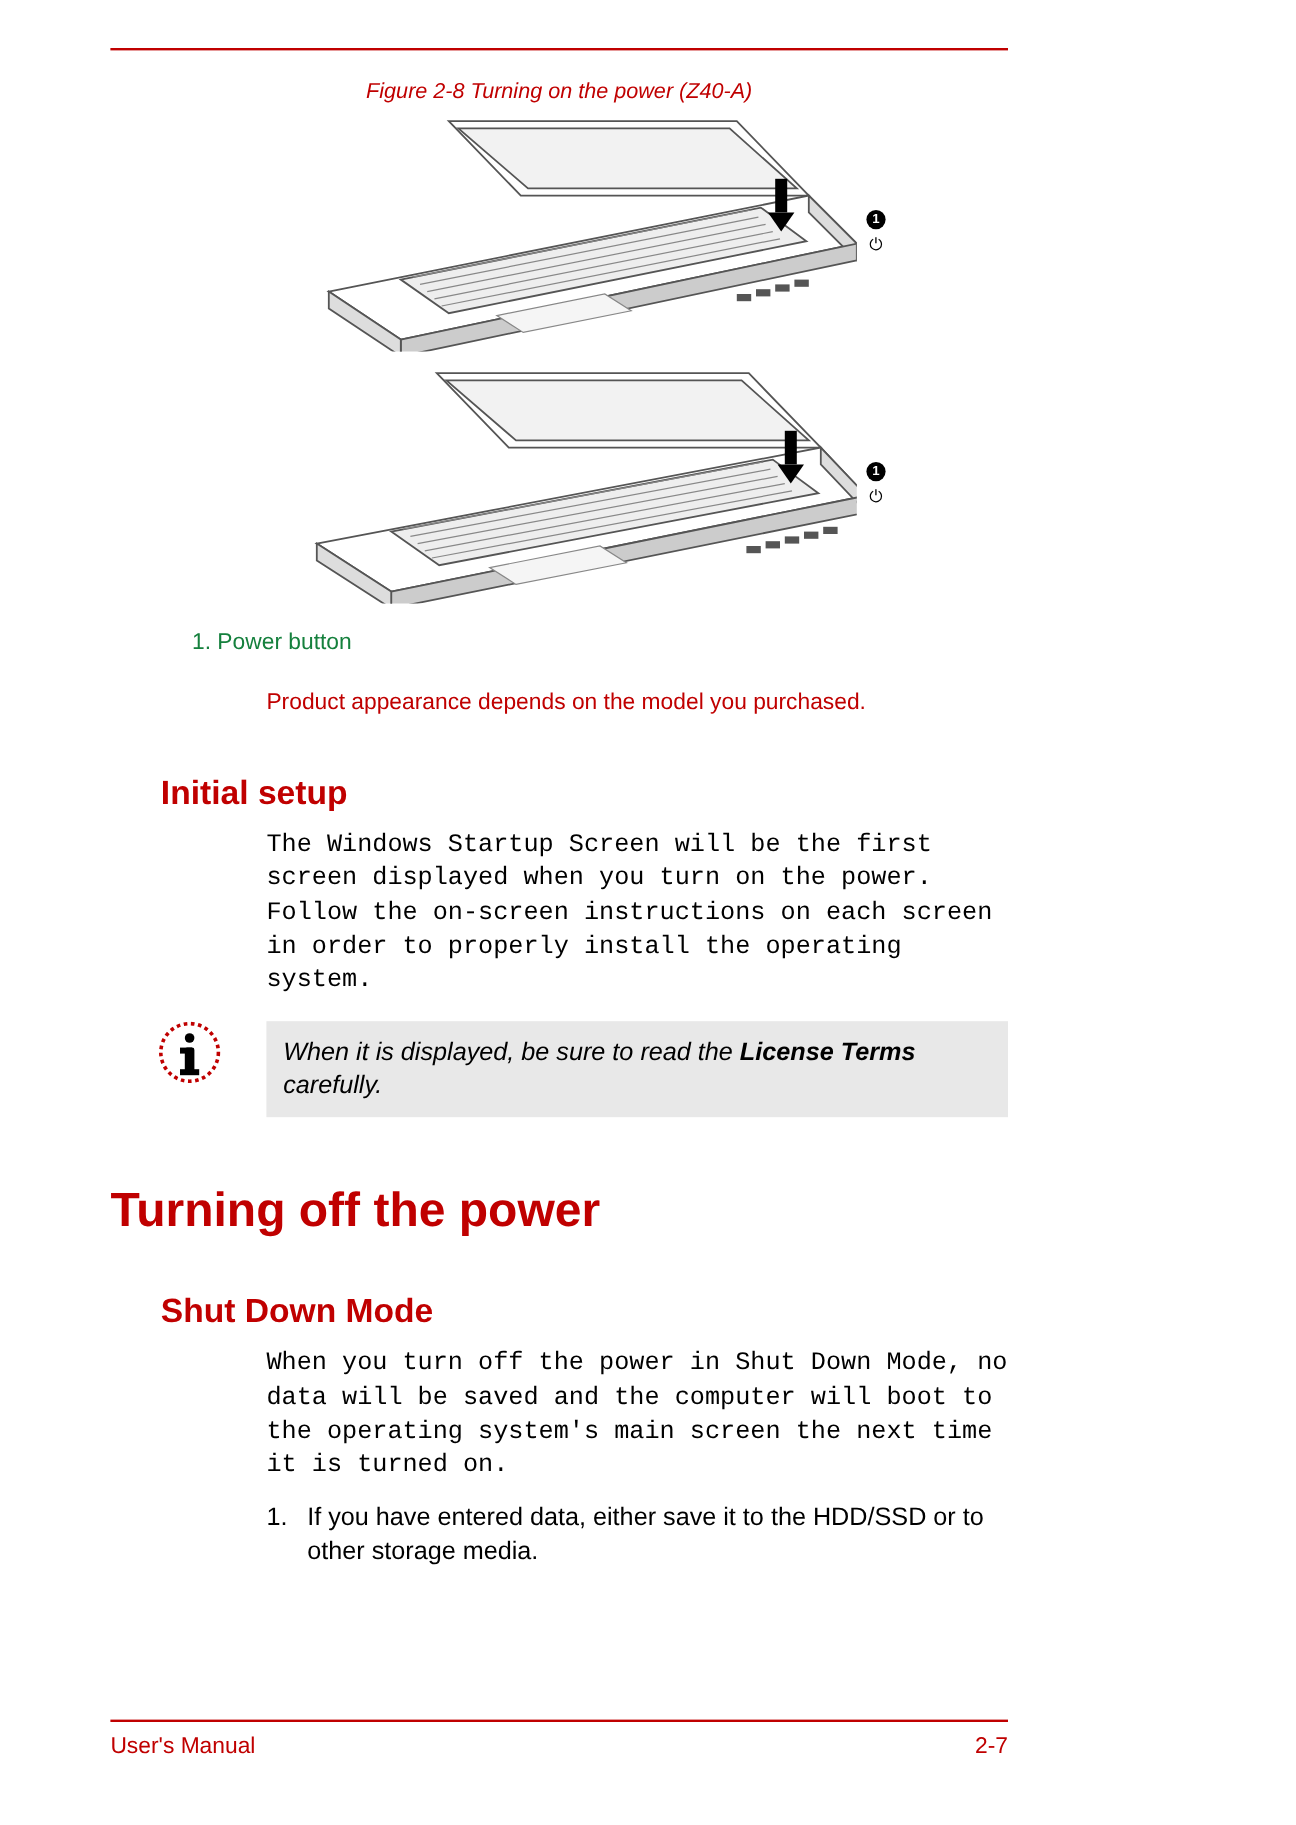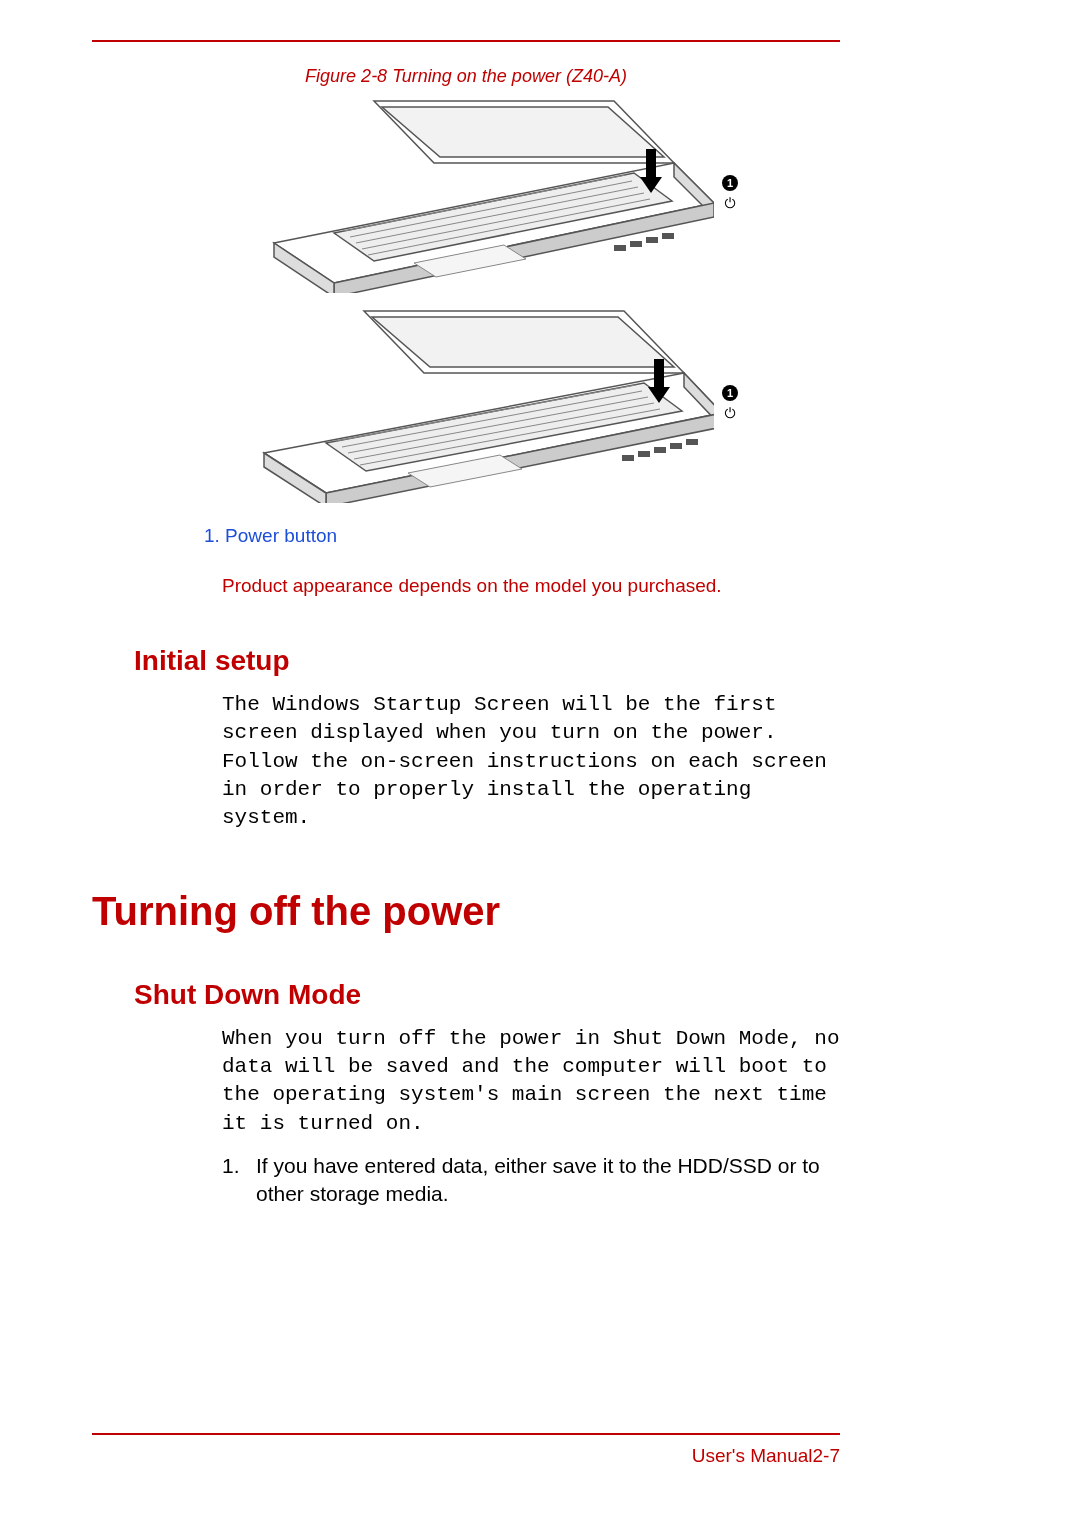--- a/index.html
+++ b/index.html
@@ -38,23 +38,23 @@
   .callout-circle {
     width: 16px; height: 16px; border-radius: 50%;
     background: #000; color: #fff; font-size: 11px;
     display: flex; align-items: center; justify-content: center;
     font-weight: bold;
   }
   .callout-power {
     font-size: 14px;
   }
   .legend {
-    color: #1d4ed8;
+    color: #15803d;
     font-size: 19px;
-    margin-left: 112px;
+    margin-left: 68px;
     margin-top: 22px;
   }
   .note {
     color: #c00000;
     font-size: 19px;
     margin-left: 130px;
     margin-top: 28px;
   }
   h2.section {
     color: #c00000;
@@ -125,21 +125,21 @@
     flex: 0 0 34px;
   }
   .footer {
     position: absolute;
     left: 92px;
     right: 92px;
     bottom: 54px;
     border-top: 2px solid #c00000;
     padding-top: 10px;
     display: flex;
-    justify-content: flex-end;
+    justify-content: space-between;
     color: #c00000;
     font-size: 19px;
   }
 </style>
 </head>
 <body>
 
 <div class="page">
   <div class="top-rule"></div>
 
@@ -226,20 +226,34 @@
       <div class="callout-power">⏻</div>
     </div>
   </div>
 
   <div class="legend">1. Power button</div>
   <div class="note">Product appearance depends on the model you purchased.</div>
 
   <h2 class="section">Initial setup</h2>
   <p class="body-text">The Windows Startup Screen will be the first screen displayed when you turn on the power. Follow the on-screen instructions on each screen in order to properly install the operating system.</p>
 
+  <div class="info-row">
+    <div class="info-icon">
+      <svg viewBox="0 0 52 52">
+        <circle cx="26" cy="26" r="24" fill="none" stroke="#c00000" stroke-width="3" stroke-dasharray="3,3"></circle>
+        <circle cx="26" cy="14" r="4" fill="#000"></circle>
+        <rect x="22" y="22" width="8" height="20" rx="2" fill="#000"></rect>
+        <rect x="18" y="22" width="10" height="5" fill="#000"></rect>
+        <rect x="18" y="40" width="16" height="5" fill="#000"></rect>
+      </svg>
+    </div>
+    <div class="info-box">
+      <span>When it is displayed, be sure to read the </span><b>License Terms</b><span> carefully.</span>
+    </div>
+  </div>
 
   <h1 class="major">Turning off the power</h1>
 
   <h2 class="sub">Shut Down Mode</h2>
   <p class="body-text">When you turn off the power in Shut Down Mode, no data will be saved and the computer will boot to the operating system's main screen the next time it is turned on.</p>
 
   <ol class="steps">
     <li>
       <span class="num">1.</span>
       <span>If you have entered data, either save it to the HDD/SSD or to other storage media.</span>

